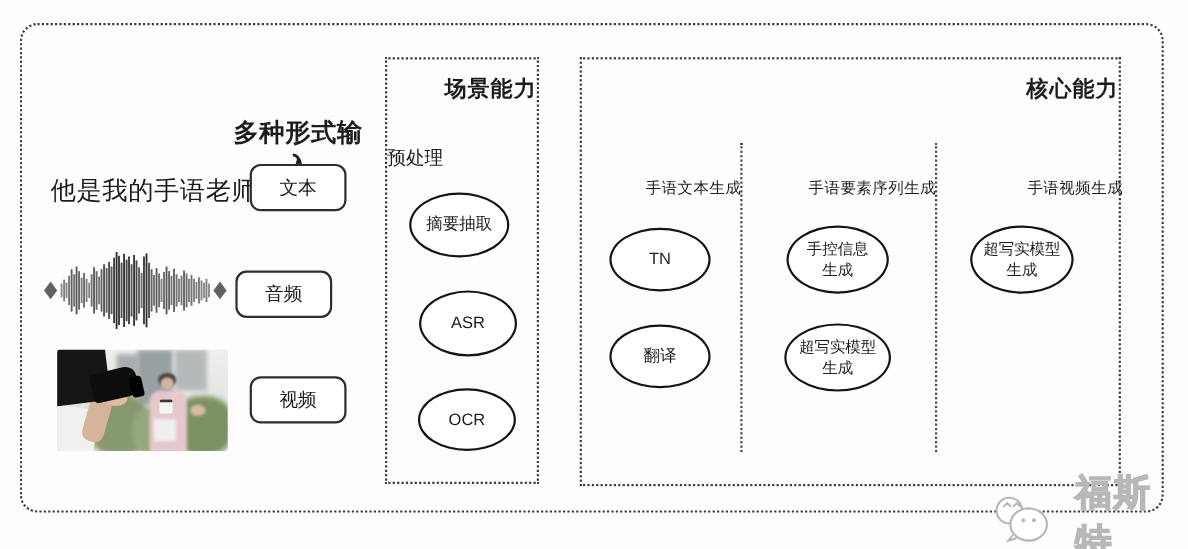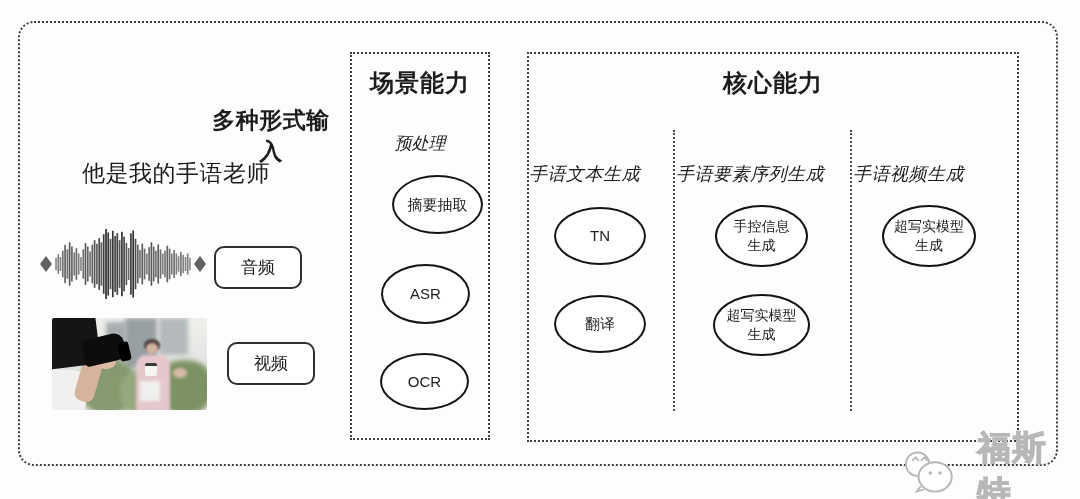--- a/index.html
+++ b/index.html
@@ -7,21 +7,21 @@
   body { font-family:"Liberation Sans","DejaVu Sans",sans-serif; color:#1c1c1c; }
   .canvas { position:relative; width:1080px; height:499px; background:#fdfdfd; overflow:hidden; }
 
   
   .outer-border { position:absolute; left:18px; top:21px; width:1040px; height:445px;
     border:2px dotted #3d3d3d; border-radius:16px; }
 
   
   .inputs-heading { position:absolute; left:210px; top:105px; width:122px; text-align:center;
     font-size:23px; font-weight:bold; letter-spacing:0.5px; }
-  .text-sample { position:absolute; left:46px; top:158px; font-size:23px; letter-spacing:0.5px;margin-left:36px; }
+  .text-sample { position:absolute; left:46px; top:158px; font-size:23px; letter-spacing:0.5px; }
   .waveform-svg { position:absolute; left:34px; top:225px; width:180px; height:78px; }
   .btn { position:absolute; width:88px; height:43px; border:2px solid #2e2e2e; border-radius:10px;
     display:flex; align-items:center; justify-content:center; font-size:17px; background:#fff; }
   .btn-text  { left:227px; top:149px; }
   .btn-audio { left:214px; top:246px; }
   .btn-video { left:227px; top:342px; }
 
   
   .video-thumb { position:absolute; left:52px; top:318px; width:155px; height:92px;
     overflow:hidden; border-radius:2px; background:#e9eae8; }
@@ -43,38 +43,38 @@
   .vt-cam-b { left:20%; top:20%; width:27%; height:29%; background:#0d0d0d; border-radius:4px 10px 10px 4px; transform:rotate(-13deg); }
   .vt-cam-c { left:43%; top:26%; width:7%; height:21%; background:#000; border-radius:3px; transform:rotate(-13deg); }
   .vt-arm   { left:17%; top:46%; width:13%; height:46%; background:#d6b49c; border-radius:8px; transform:rotate(16deg); }
   .vt-hand2 { left:28%; top:40%; width:13%; height:15%; background:#ddbca4; border-radius:50%; }
   .vt-shirt { left:-5%; top:56%; width:28%; height:50%; background:#f1f0ee; transform:rotate(7deg); }
 
   
   .cap-box { position:absolute; border:2px dotted #3d3d3d; background:transparent; }
   .scene-box { left:350px; top:52px; width:140px; height:388px; }
   .core-box  { left:527px; top:52px; width:492px; height:390px; }
-  .box-title { position:absolute; top:13px; left:0; width:100%; text-align:center;
-    font-size:24px; font-weight:bold; letter-spacing:1px; }
-  .scene-subtitle { position:absolute; top:78px; left:0; width:100%; text-align:center; font-size:17px;font-style:italic; }
+  .box-title { position:absolute; top:13px; left:0; width:100%; text-align:right;
+    font-size:20px; font-weight:bold; letter-spacing:1px; }
+  .scene-subtitle { position:absolute; top:78px; left:0; width:100%; font-size:17px; }
 
   .oval { position:absolute; border:2.5px solid #141414; border-radius:50%; background:#fff;
     display:flex; flex-direction:column; align-items:center; justify-content:center;
     text-align:center; font-size:15px; line-height:1.3; }
   .oval.small-text { font-size:14px; line-height:1.35; }
 
-  .scene-oval-0 { left:40px; top:121px; width:91px; height:59px; }
+  .scene-oval-0 { left:20px; top:121px; width:91px; height:59px;font-family:Liberation Mono, monospace; }
   .scene-oval-1 { left:29px; top:210px; width:89px; height:60px; }
   .scene-oval-2 { left:28px; top:299px; width:89px; height:57px; }
 
   .divider { position:absolute; top:76px; height:281px; width:0; border-left:2px dotted #4a4a4a; }
   .div-1 { left:144px; }
   .div-2 { left:321px; }
 
-  .col-label { position:absolute; top:108px; text-align:left; font-size:18px; letter-spacing:0.5px;font-style:italic; }
+  .col-label { position:absolute; top:108px; text-align:right; font-size:14px; letter-spacing:0.5px; }
   .col1-label { left:0;    width:145px; }
   .col2-label { left:147px; width:175px; }
   .col3-label { left:324px; width:168px; }
 
   .core-oval-0-0 { left:25px;  top:153px; width:92px; height:58px; }
   .core-oval-0-1 { left:25px;  top:241px; width:92px; height:58px; }
   .core-oval-1-0 { left:186px; top:151px; width:93px; height:62px; }
   .core-oval-1-1 { left:184px; top:240px; width:97px; height:62px; }
   .core-oval-2-0 { left:353px; top:151px; width:94px; height:62px; }
   .core-oval-2-1 { left:353px; top:240px; width:94px; height:62px; }
@@ -175,20 +175,21 @@
     <div class="vt-paper"></div>
     <div class="vt-hand"></div>
     <div class="vt-shirt"></div>
     <div class="vt-arm"></div>
     <div class="vt-cam-a"></div>
     <div class="vt-hand2"></div>
     <div class="vt-cam-b"></div>
     <div class="vt-cam-c"></div>
   </div>
 
+  <div class="btn btn-text">文本</div>
   <div class="btn btn-audio">音频</div>
   <div class="btn btn-video">视频</div>
 
   <div class="cap-box scene-box">
     <div class="box-title">场景能力</div>
     <div class="scene-subtitle">预处理</div>
     <div class="oval scene-oval-0">
       <div>摘要抽取</div>
     </div>
     <div class="oval scene-oval-1">

